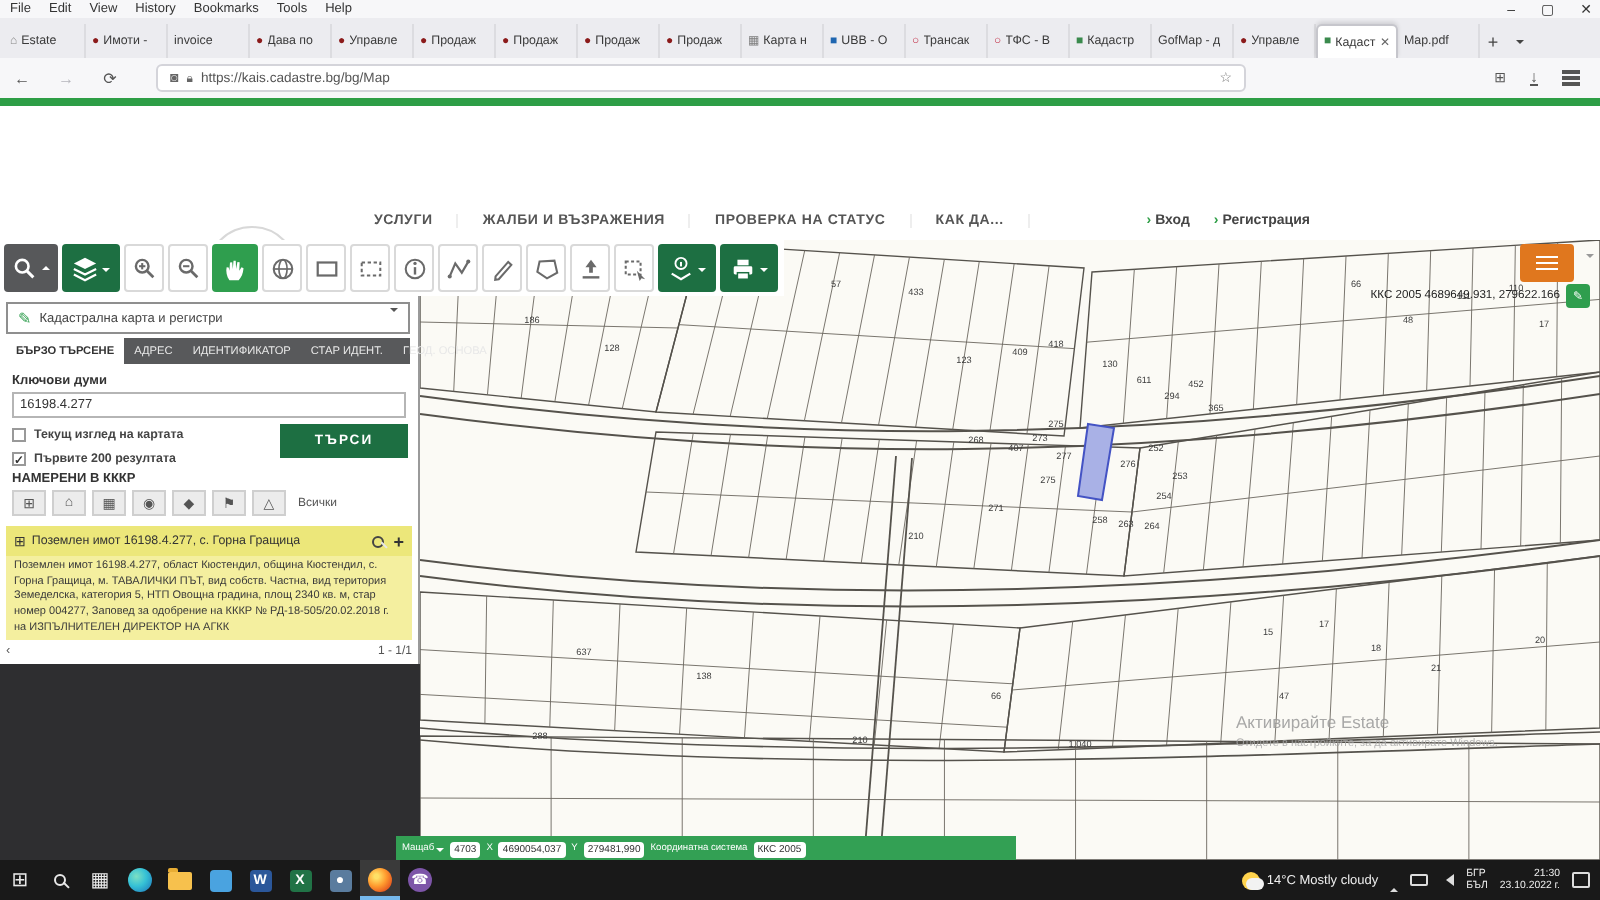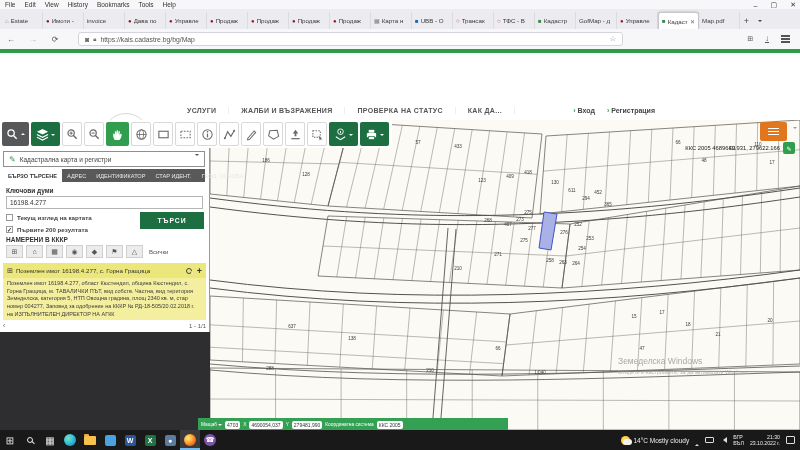--- a/index.html
+++ b/index.html
@@ -435,21 +435,21 @@
         <span class="maplabel" style="left: 220px; top: 250px;">210</span>
       </div>
     <div class="mapcoords">ККС 2005 4689649.931, 279622.166</div>
     <div class="editchip">✎</div>
     <div class="orangebtn">
         <i></i>
         <i></i>
         <i></i>
       </div>
     <div class="orangecv"><span class="caret"></span></div>
-    <div class="activate1">Земеделска Windows</div>
+    <div class="activate1">Активирайте Estate</div>
     <div class="activate2">Отидете в настройките, за да активирате Windows.</div>
   </div>
 
   <div class="abs toolstrip"></div>
   <div class="abs tools" id="tools">
       <div class="tbtn dark">
         <span style="display: flex;">
           <svg width="13" height="13" viewBox="0 0 14 14">
             <circle cx="5.5" cy="5.5" r="3.4" fill="none" stroke="currentColor" stroke-width="1.4"></circle>
             <line x1="8" y1="8" x2="11.5" y2="11.5" stroke="currentColor" stroke-width="1.6"></line>

